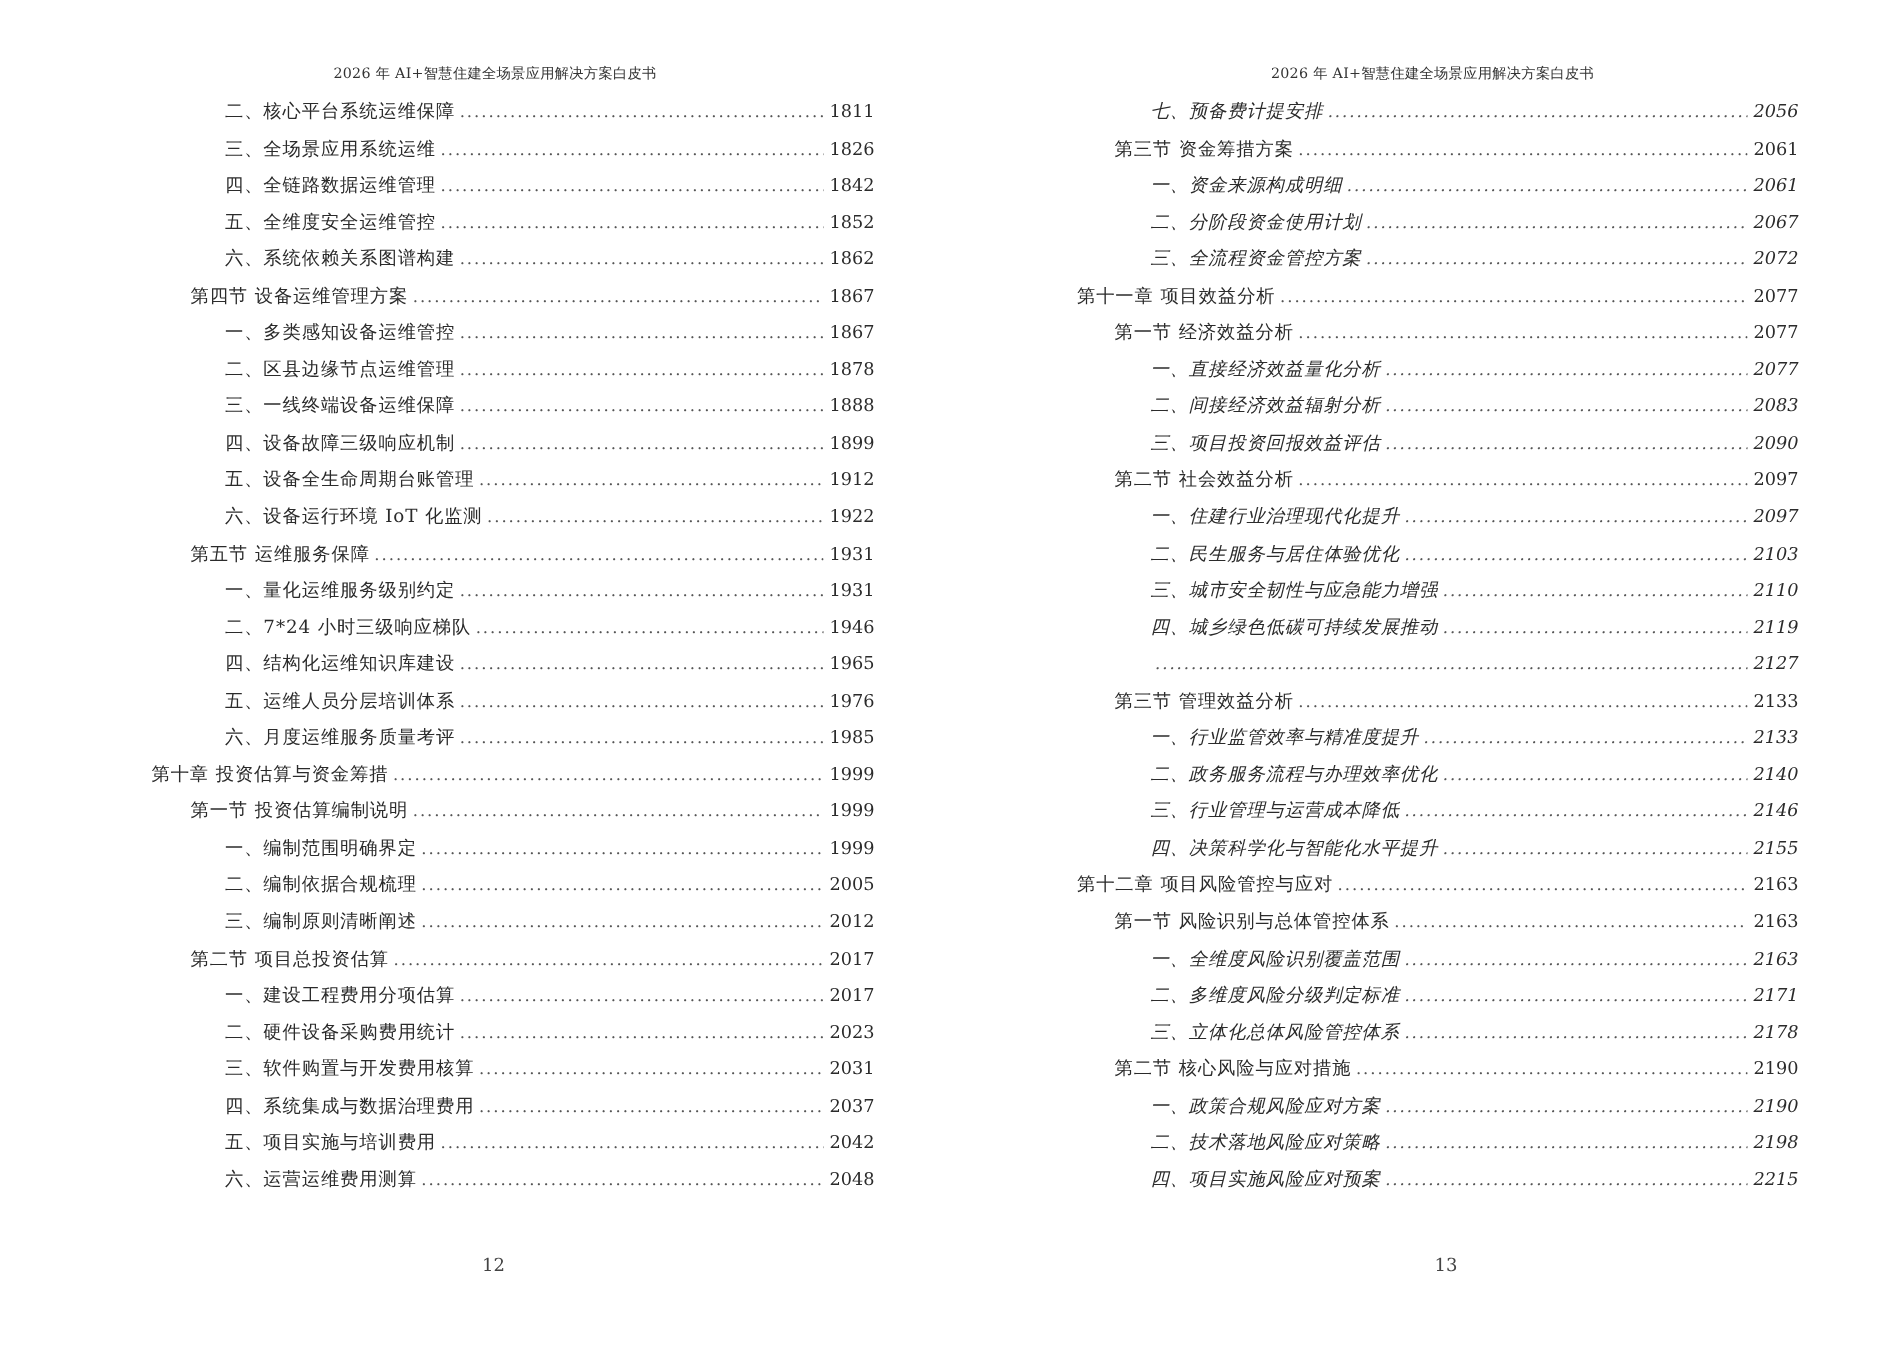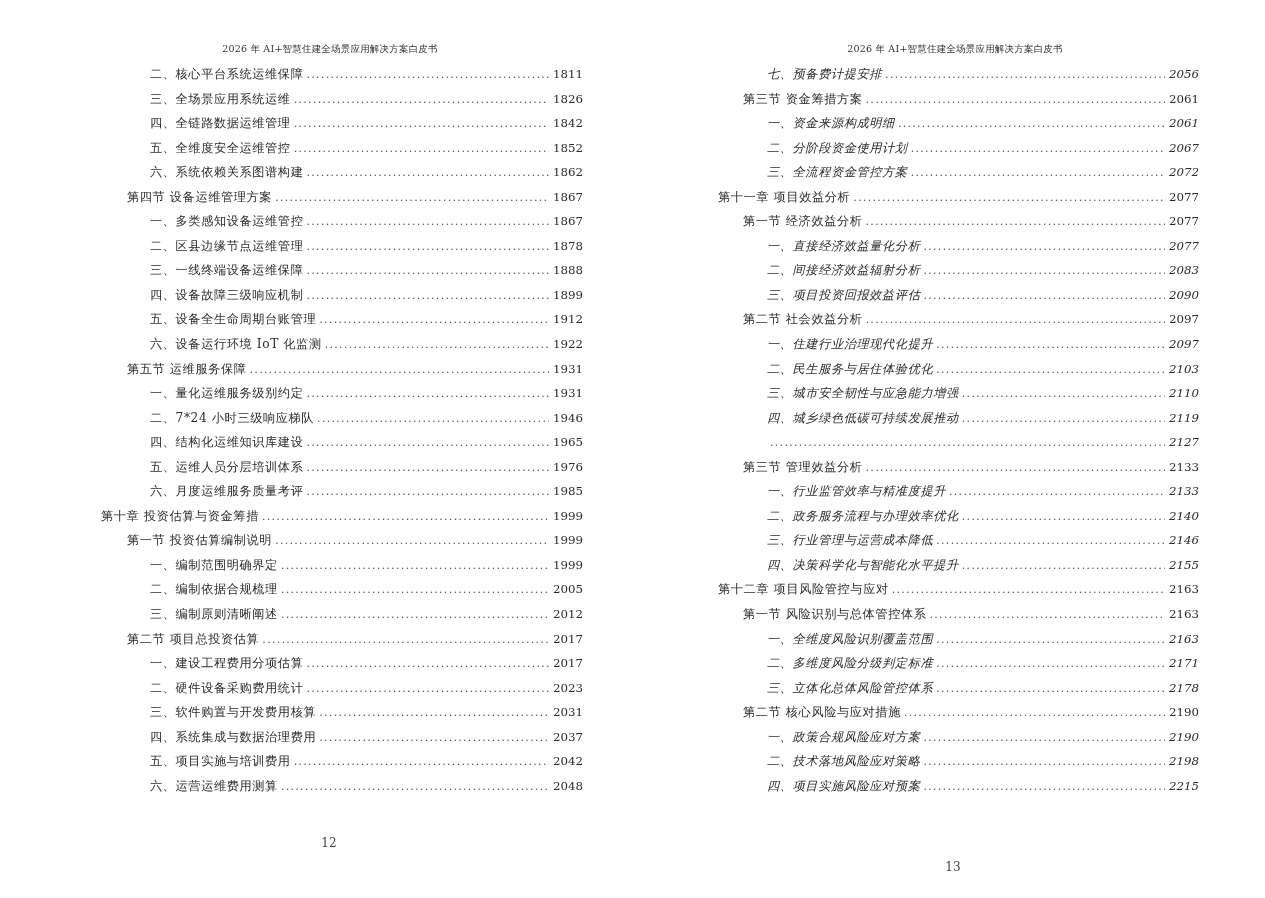--- a/index.html
+++ b/index.html
@@ -85,21 +85,21 @@
   }
 
   .page-number {
     position: absolute;
     top: 836px;
     font-size: 12px;
     color: #444;
     transform: translateX(-50%);
   }
   #page-left  .page-number { left: 329px; }
-  #page-right .page-number { left: 321px; margin-top: 24px; }
+  #page-right .page-number { left: 332px; }
 </style>
 </head>
 <body>
 
 <div class="page" id="page-left">
   <div class="running-header">2026 年 AI+智慧住建全场景应用解决方案白皮书</div>
   <ul class="toc">
       <li class="toc-row level-2">
         <span class="toc-title">二、核心平台系统运维保障</span>
         <span class="toc-leader"></span>

